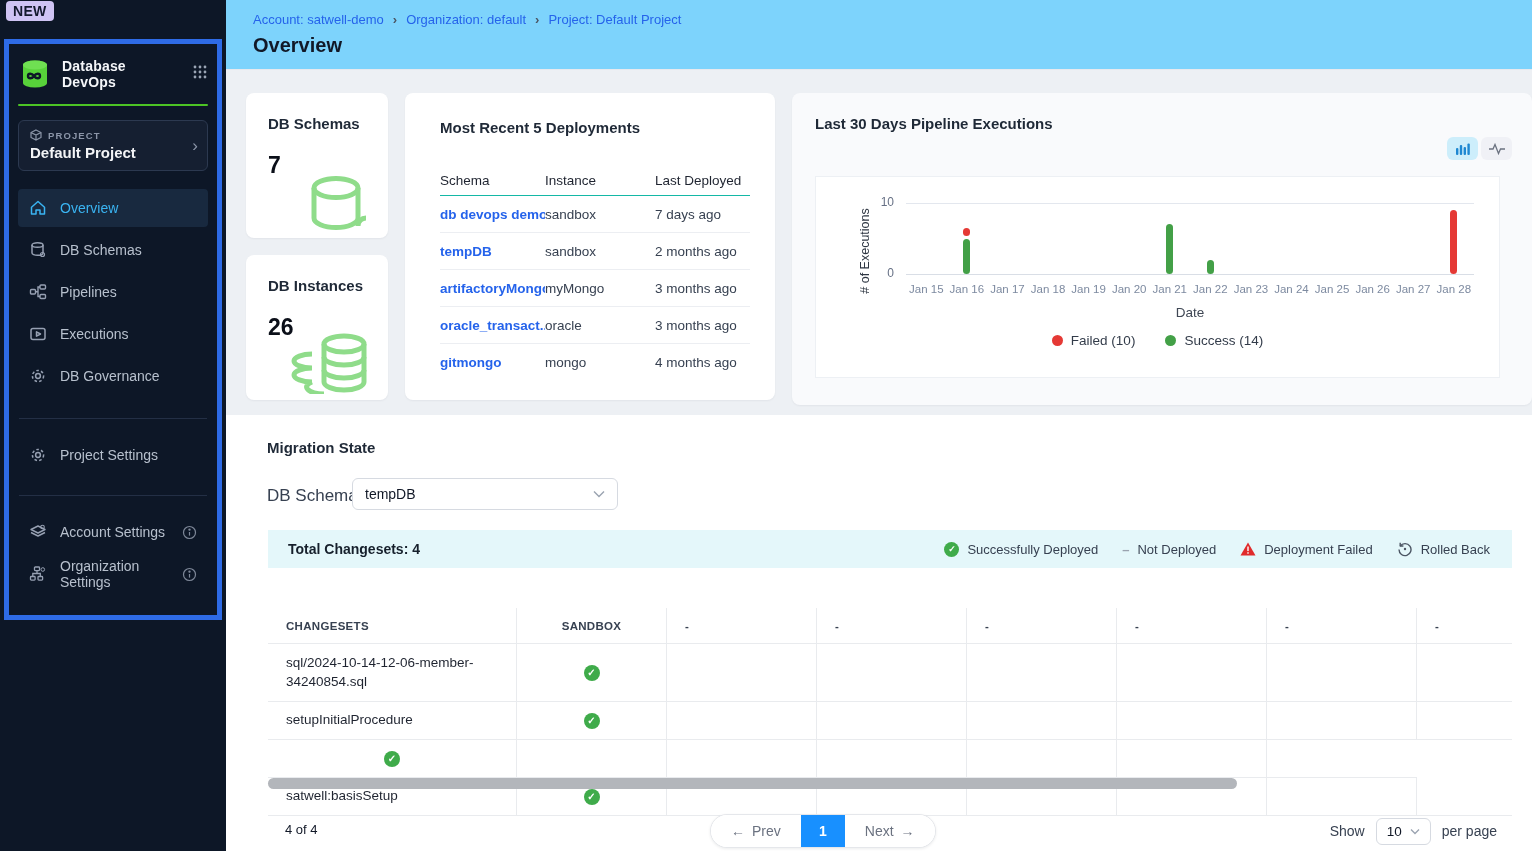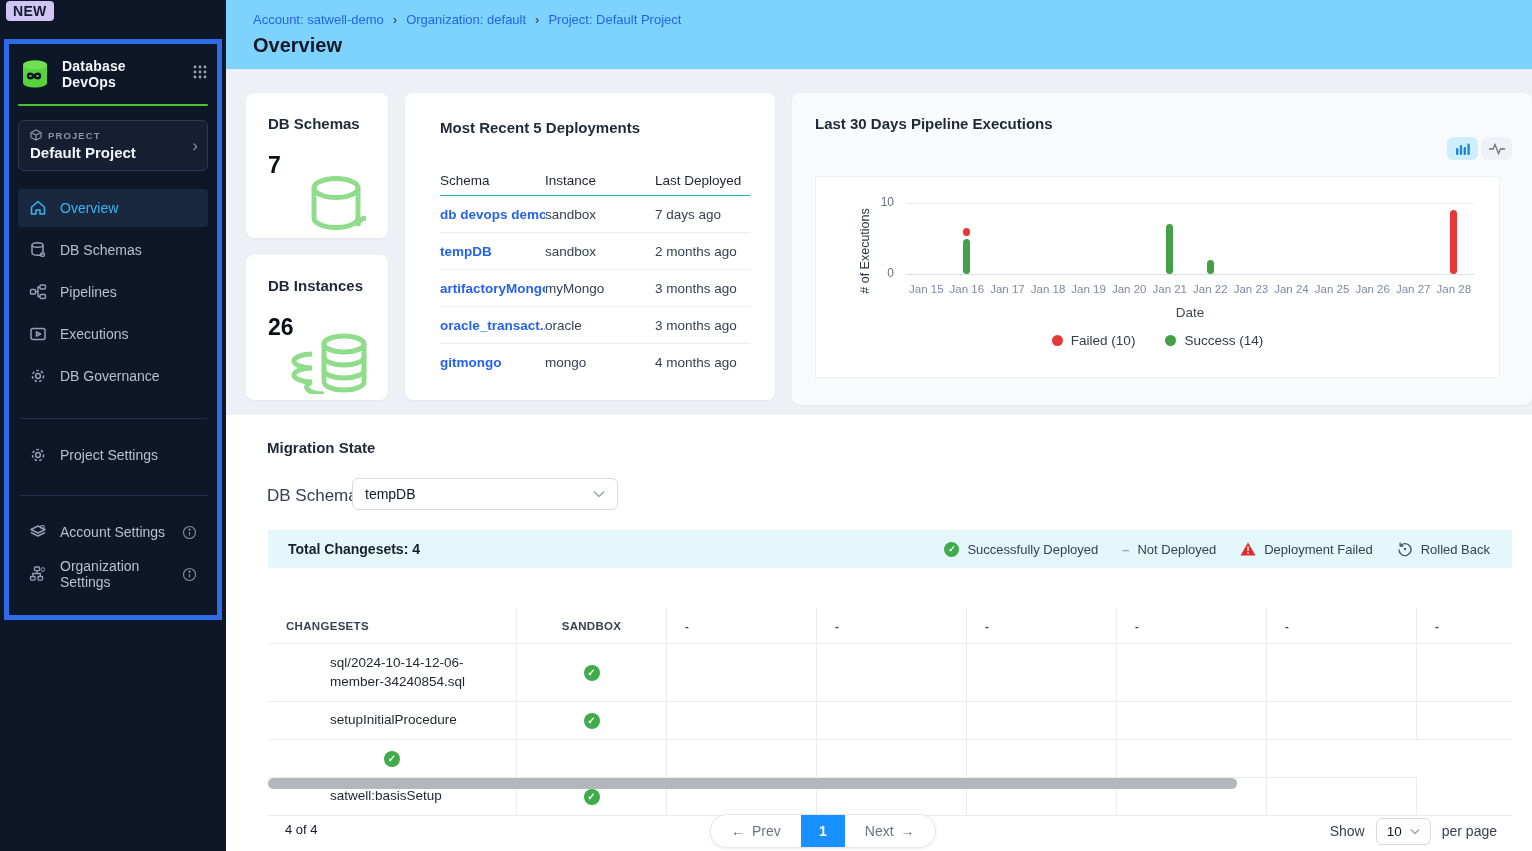--- a/index.html
+++ b/index.html
@@ -93,21 +93,21 @@
   .ml-item { display:flex; align-items:center; gap:8px; font-size:13px; color:#374151; }
   .scroll-area { overflow:hidden; width:1244px; }
   .cs-grid { width:1299px; }
   .cs-row { display:grid; grid-template-columns:249px 150px 150px 150px 150px 150px 150px 150px; }
   .cs-cell { border-right:1px solid #e9ebee; border-bottom:1px solid #e9ebee; display:flex; align-items:center; padding:0 18px; font-size:13.5px; color:#1f2430; }
   .cs-row .cs-cell:last-child { border-right:none; }
   .cs-head .cs-cell { height:36px; font-size:11.5px; font-weight:700; color:#374151; letter-spacing:.3px;margin-top:40px; }
   .cs-head .cs-cell.center, .cs-cell.center { justify-content:center; }
   .cs-body .cs-cell { height:38px; }
   .cs-body .cs-row.tall .cs-cell { height:58px; }
-  .cs-name { line-height:1.35; word-break:break-word;margin-left:44px; }
+  .cs-name { line-height:1.35; word-break:break-word; }
   .check-circle { width:16px; height:16px; border-radius:50%; background:#3fab4a; color:#fff; font-size:10px; font-weight:700; display:flex; align-items:center; justify-content:center; }
   .legend-check { width:15px; height:15px; border-radius:50%; background:#3fab4a; color:#fff; font-size:9px; font-weight:700; display:flex; align-items:center; justify-content:center; }
   .legend-dash { color:#9aa3af; font-weight:700; }
 
   .hscrollbar { position:absolute; left:42px; top:363px; width:1244px; height:11px; }
   .hthumb { position:absolute; left:0; top:0; width:969px; height:11px; background:#b3b6bb; border-radius:6px; cursor:grab; }
 
   .page-count { position:absolute; left:59px; top:407px; font-size:13px; font-weight:400; color:#111827; }
   .pager { position:absolute; left:484px; top:399px; height:34px; display:flex; align-items:stretch; border:1px solid #e5e7eb; border-radius:17px; overflow:hidden; background:#fff; box-shadow:0 1px 3px rgba(16,24,40,.08); }
   .pg-btn { display:flex; align-items:center; gap:7px; padding:0 20px; font-size:14px; color:#6b7280; cursor:pointer; background:#fff; border:none; }

